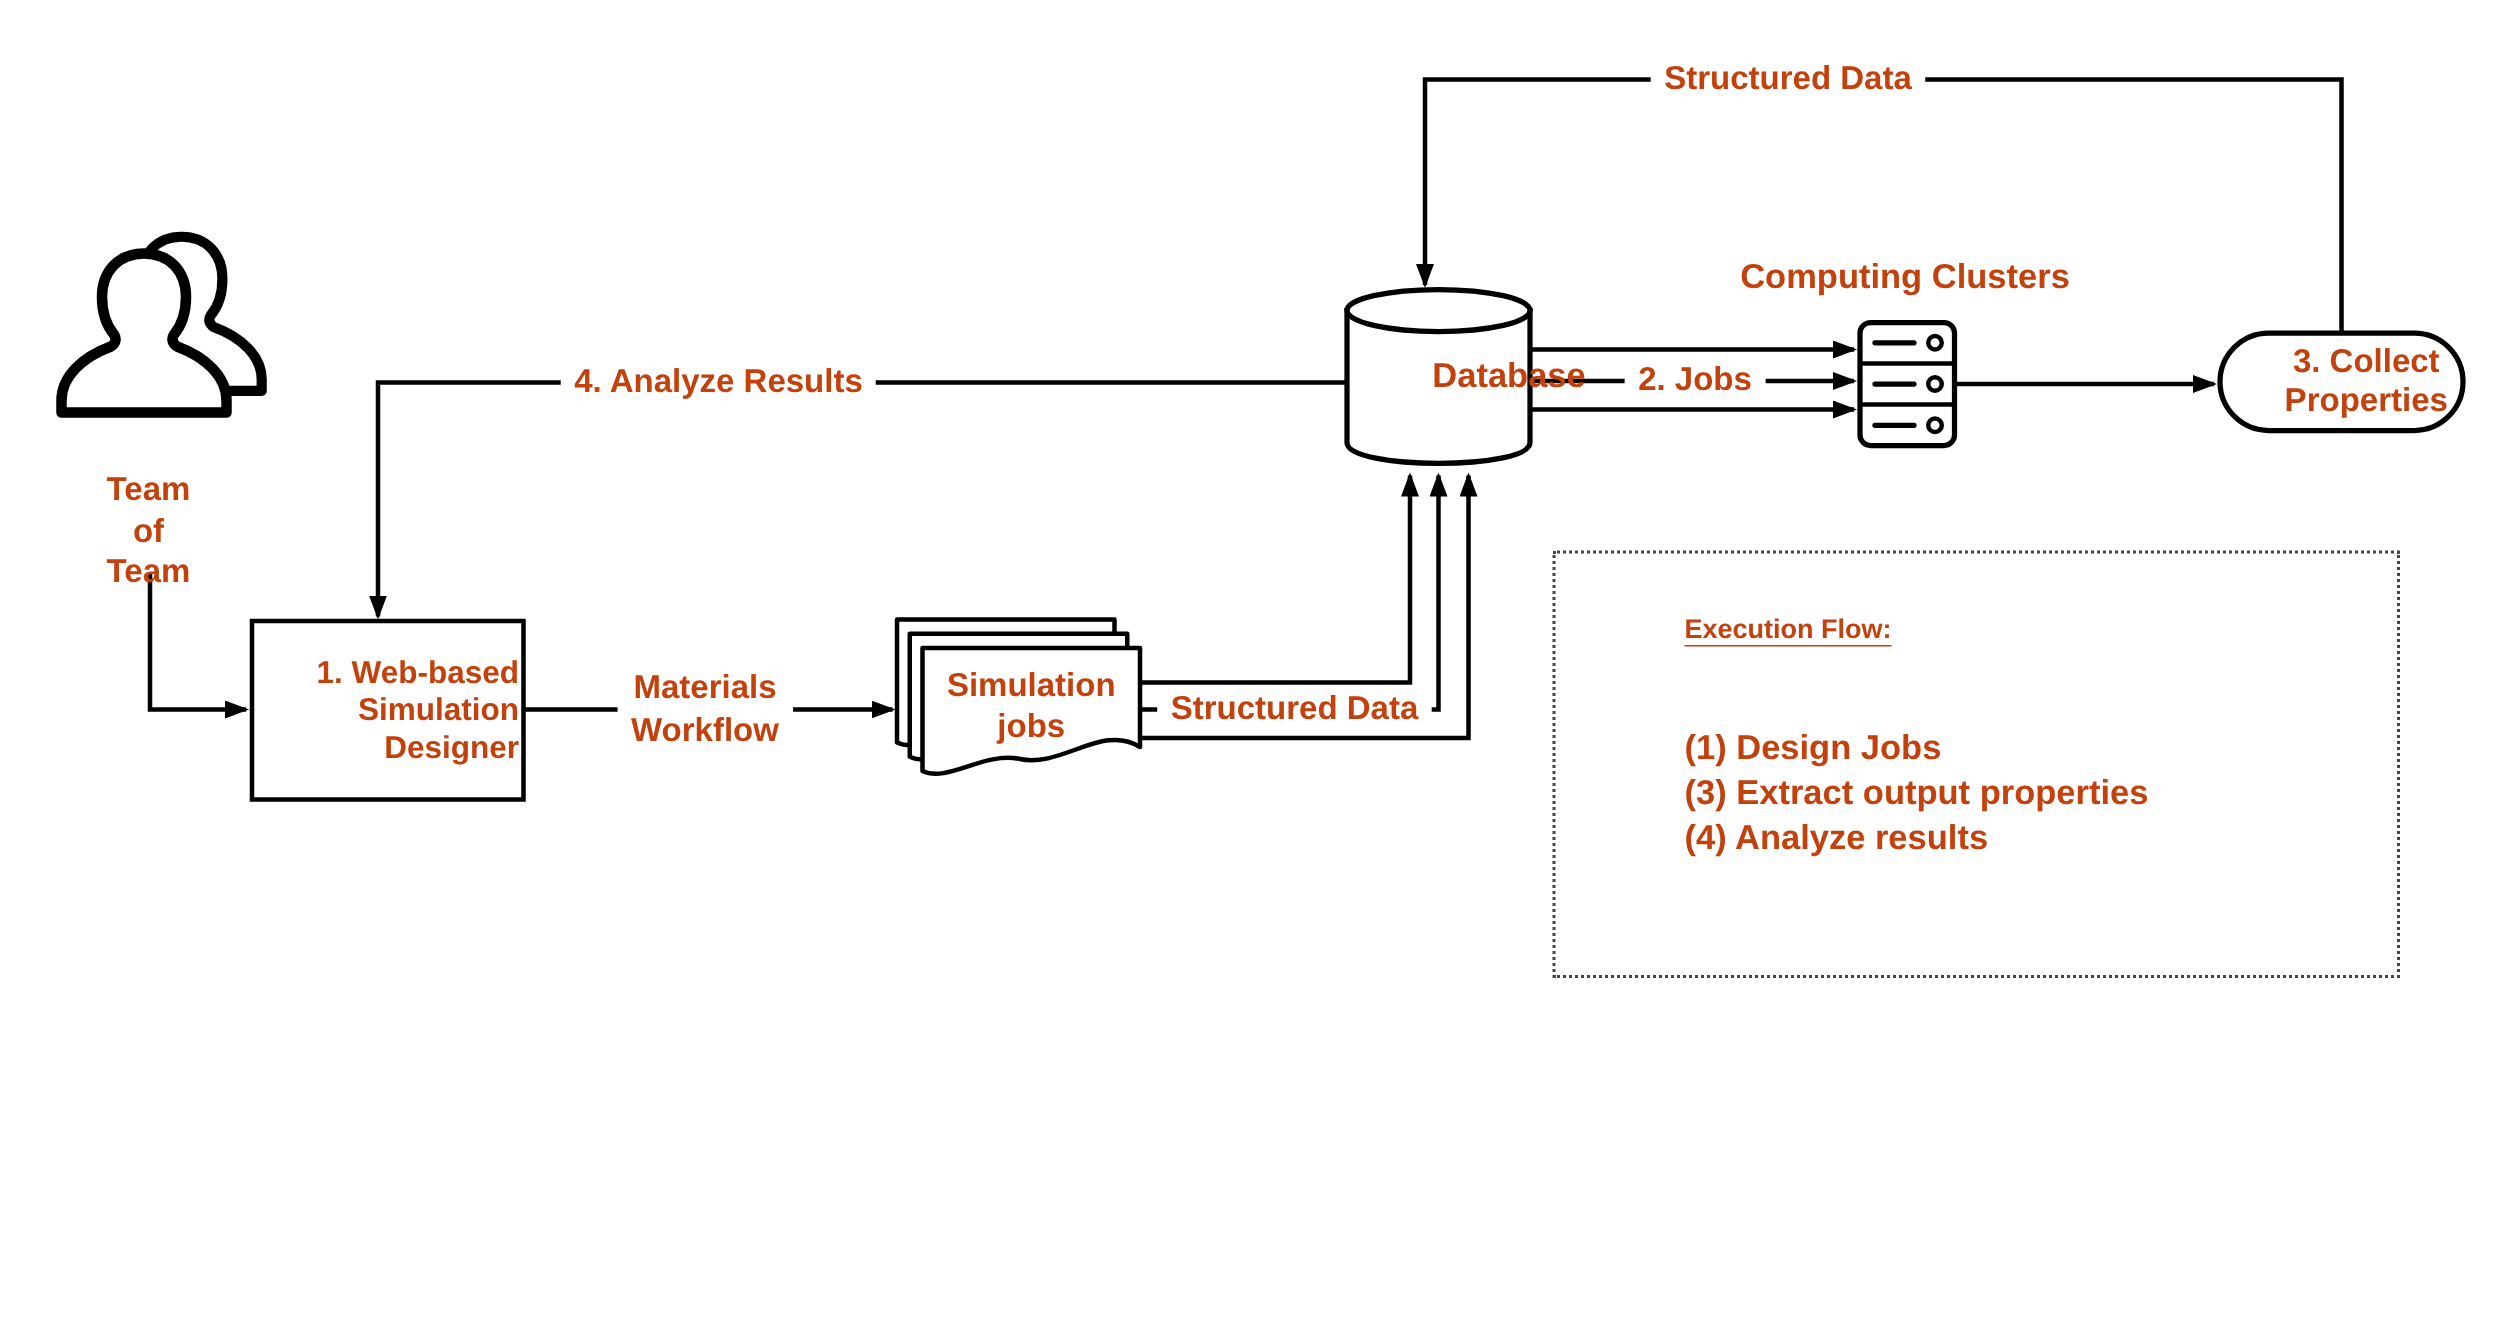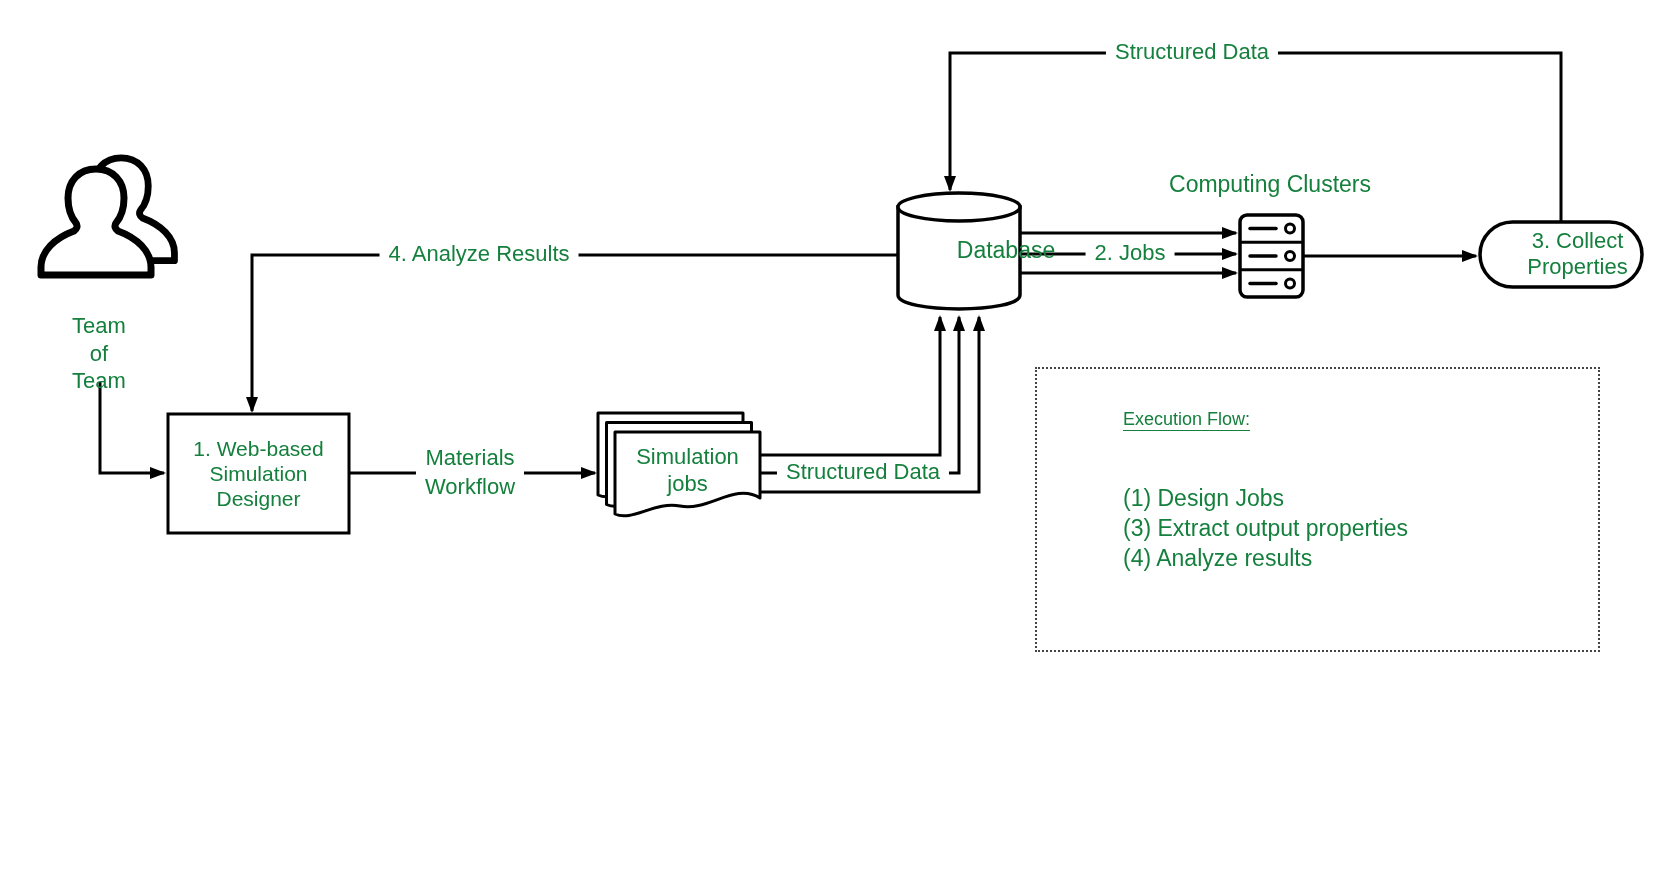--- a/index.html
+++ b/index.html
@@ -2,22 +2,23 @@
 <html><head>
 <meta charset="utf-8">
 <style>
   html,body{margin:0;padding:0;}
   body{
     width:1680px;height:882px;position:relative;background:#ffffff;
     font-family:"Liberation Sans",sans-serif;color:#000;overflow:hidden;
   }
   #diagram-svg{position:absolute;left:0;top:0;}
   .lbl{
-    position:absolute;color:#15803d;font-family:"Liberation Sans",sans-serif;
+    position:absolute;color:#c2410c;font-family:"Liberation Sans",sans-serif;
     white-space:nowrap;
+    font-weight:bold;
   }
   .center{text-align:center;}
   .online{
     background:#ffffff;padding:0 9px;
     transform:translate(-50%,-50%);
   }
   .node-text{line-height:25px;font-size:21px;}
   .team-label{font-size:22px;line-height:27.5px;margin-top:19px;}
   .simjobs-text{font-size:22px;line-height:27px;}
   .db-label{font-size:23px;}
@@ -104,21 +105,21 @@
     <polyline points="1561,222 1561,53 950,53 950,190" marker-end="url(#arrow)"></polyline>
   </g>
 </svg>
 
 <div class="lbl team-label center" style="left:37px;top:293px;width:124px;">
   <div>Team</div>
   <div>of</div>
   <div>Team</div>
 </div>
 
-<div class="lbl node-text center" style="left:171px;top:436px;width:175px;">
+<div class="lbl node-text center" style="left:171px;top:436px;width:175px;text-align:right;">
   <div>1. Web-based</div>
   <div>Simulation</div>
   <div>Designer</div>
 </div>
 
 <div class="lbl simjobs-text center" style="left:615px;top:443px;width:145px;">
   <div>Simulation</div>
   <div>jobs</div>
 </div>
 

